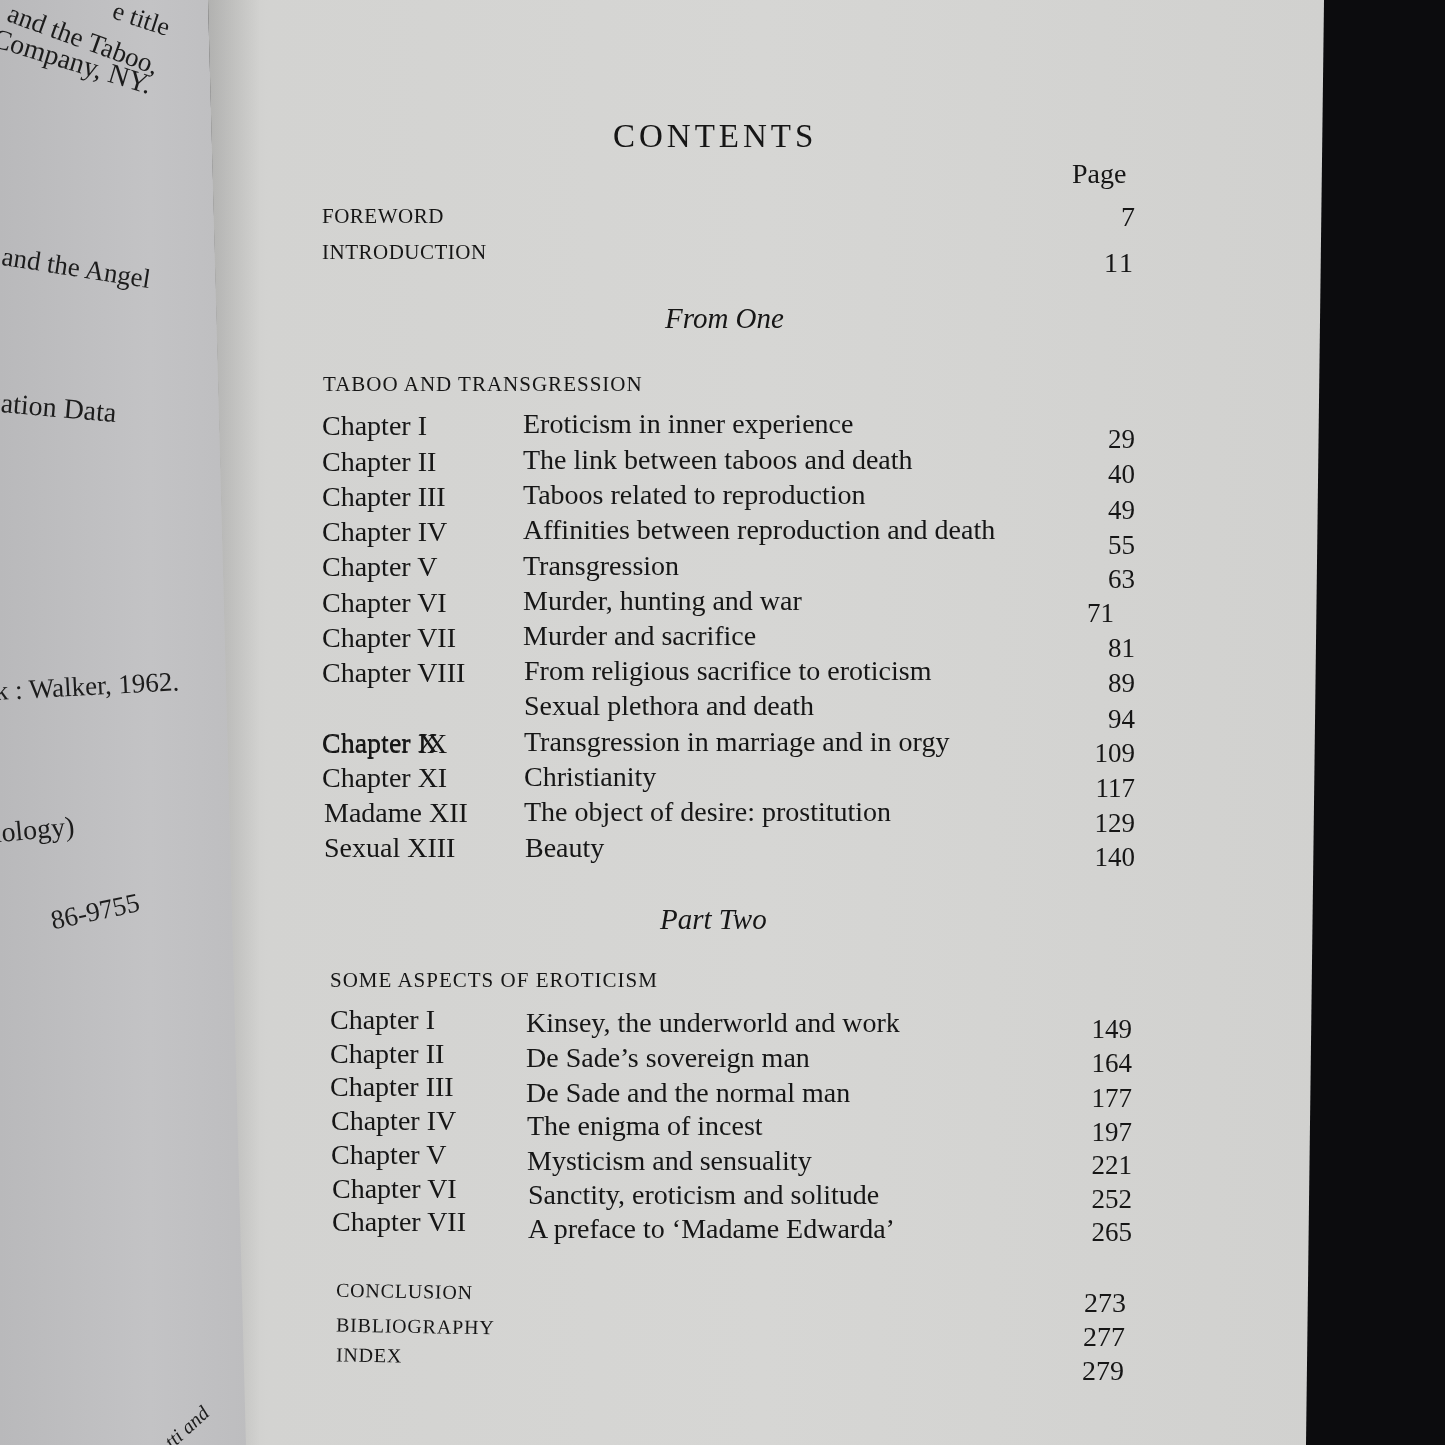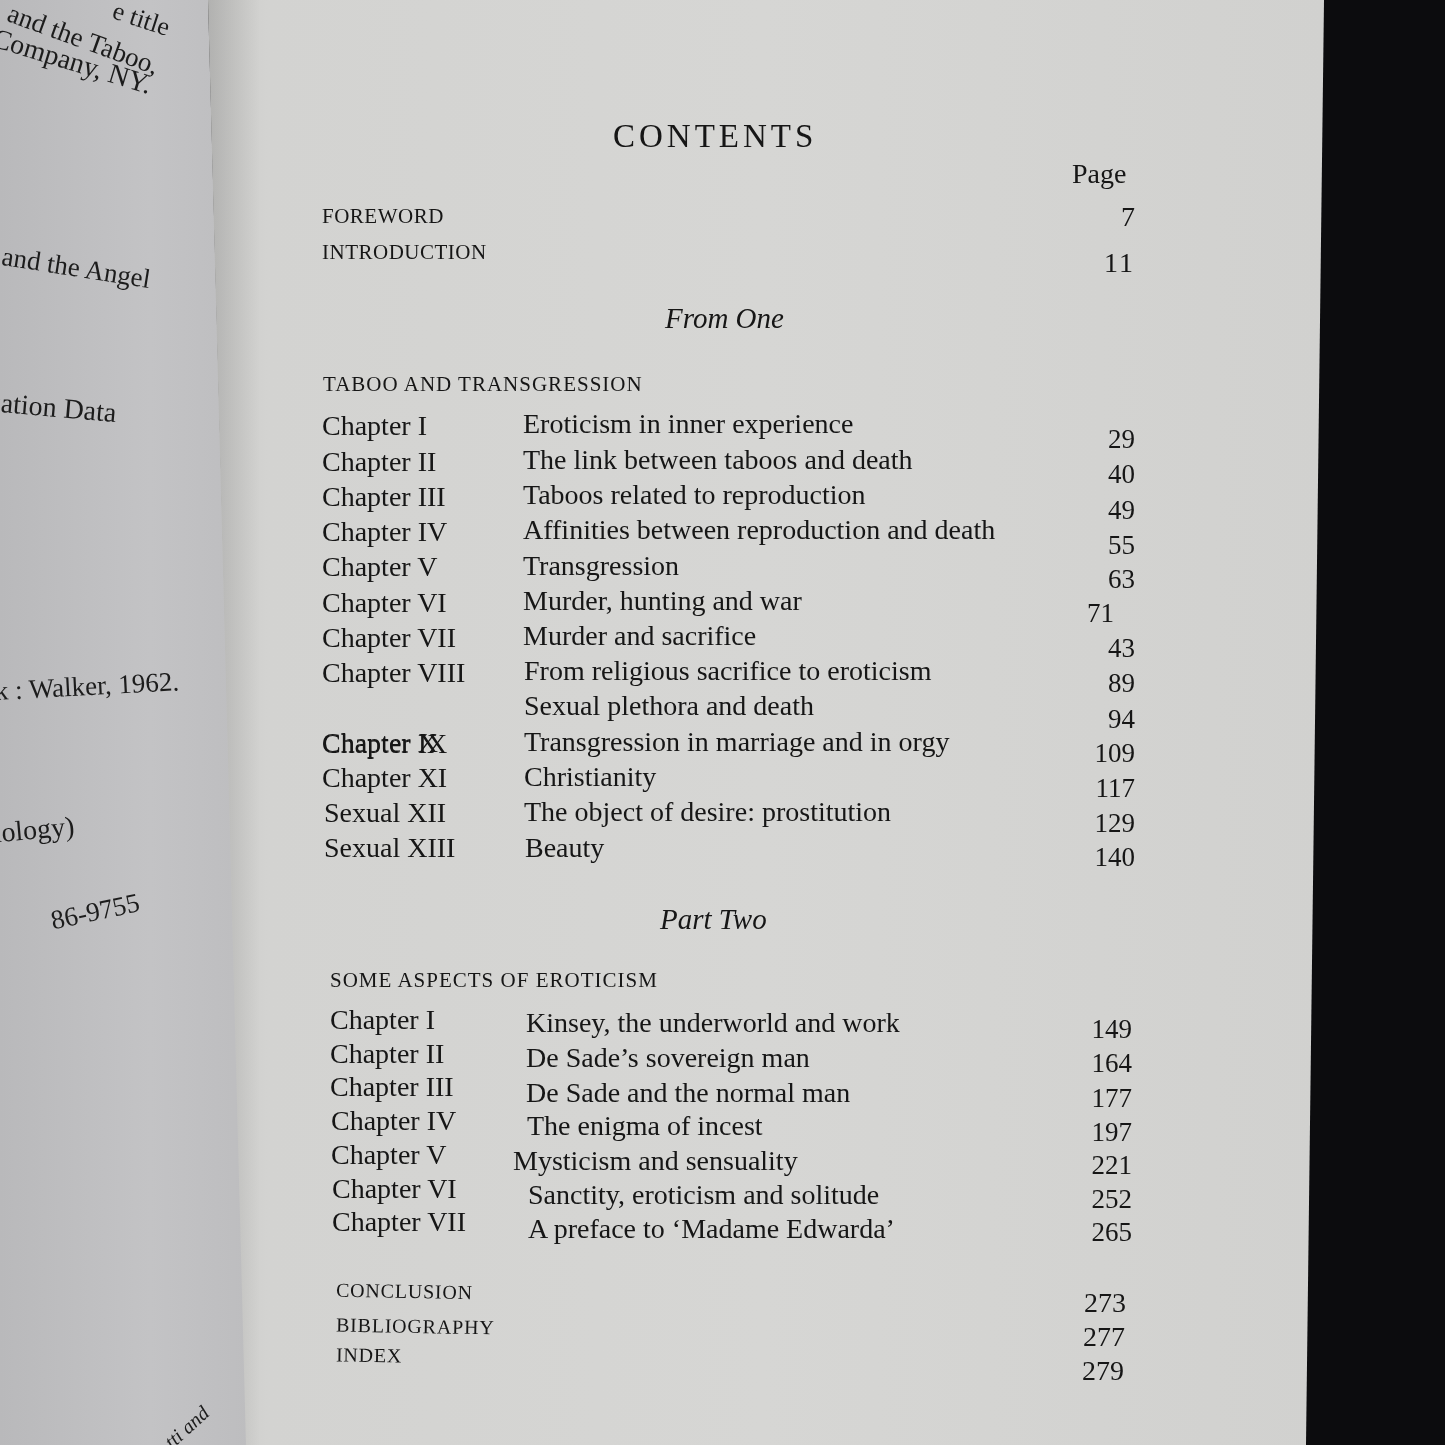--- a/index.html
+++ b/index.html
@@ -126,21 +126,21 @@
       <div class="abs ch-page" style="left:1075px; top:564px;">63</div>
     </div>
     <div class="chapter-row">
       <div class="abs ch-label" style="left:322px; top:587px;">Chapter VI</div>
       <div class="abs ch-title" style="left:523px; top:585px;">Murder, hunting and war</div>
       <div class="abs ch-page" style="left:1054px; top:598px;">71</div>
     </div>
     <div class="chapter-row">
       <div class="abs ch-label" style="left:322px; top:622px;">Chapter VII</div>
       <div class="abs ch-title" style="left:523px; top:620px;">Murder and sacrifice</div>
-      <div class="abs ch-page" style="left:1075px; top:633px;">43</div>
+      <div class="abs ch-page" style="left:1075px; top:633px;">81</div>
     </div>
     <div class="chapter-row">
       <div class="abs ch-label" style="left:322px; top:657px;">Chapter VIII</div>
       <div class="abs ch-title" style="left:524px; top:655px;">From religious sacrifice to eroticism</div>
       <div class="abs ch-page" style="left:1075px; top:668px;">89</div>
     </div>
     <div class="chapter-row">
       <div class="abs ch-label" style="left:322px; top:728px;">Chapter IX</div>
       <div class="abs ch-title" style="left:524px; top:690px;">Sexual plethora and death</div>
       <div class="abs ch-page" style="left:1075px; top:704px;">94</div>
@@ -149,21 +149,21 @@
       <div class="abs ch-label" style="left:322px; top:727px;">Chapter X</div>
       <div class="abs ch-title" style="left:524px; top:726px;">Transgression in marriage and in orgy</div>
       <div class="abs ch-page" style="left:1075px; top:738px;">109</div>
     </div>
     <div class="chapter-row">
       <div class="abs ch-label" style="left:322px; top:762px;">Chapter XI</div>
       <div class="abs ch-title" style="left:524px; top:761px;">Christianity</div>
       <div class="abs ch-page" style="left:1075px; top:773px;">117</div>
     </div>
     <div class="chapter-row">
-      <div class="abs ch-label" style="left:324px; top:797px;">Sexual XII</div>
+      <div class="abs ch-label" style="left:324px; top:797px;">Madame XII</div>
       <div class="abs ch-title" style="left:524px; top:796px;">The object of desire: prostitution</div>
       <div class="abs ch-page" style="left:1075px; top:808px;">129</div>
     </div>
     <div class="chapter-row">
       <div class="abs ch-label" style="left:324px; top:832px;">Sexual XIII</div>
       <div class="abs ch-title" style="left:525px; top:832px;">Beauty</div>
       <div class="abs ch-page" style="left:1075px; top:842px;">140</div>
     </div>
 
     <div class="abs part-heading" style="left:660px; top:903px;">Part Two</div>
@@ -184,21 +184,21 @@
       <div class="abs ch-title" style="left:526px; top:1077px;">De Sade and the normal man</div>
       <div class="abs ch-page" style="left:1072px; top:1083px;">177</div>
     </div>
     <div class="chapter-row">
       <div class="abs ch-label" style="left:331px; top:1105px;">Chapter IV</div>
       <div class="abs ch-title" style="left:527px; top:1110px;">The enigma of incest</div>
       <div class="abs ch-page" style="left:1072px; top:1117px;">197</div>
     </div>
     <div class="chapter-row">
       <div class="abs ch-label" style="left:331px; top:1139px;">Chapter V</div>
-      <div class="abs ch-title" style="left:513px; top:1145px;text-align:center;">Mysticism and sensuality</div>
+      <div class="abs ch-title" style="left:527px; top:1145px;text-align:center;">Mysticism and sensuality</div>
       <div class="abs ch-page" style="left:1072px; top:1150px;">221</div>
     </div>
     <div class="chapter-row">
       <div class="abs ch-label" style="left:332px; top:1173px;">Chapter VI</div>
       <div class="abs ch-title" style="left:528px; top:1179px;">Sanctity, eroticism and solitude</div>
       <div class="abs ch-page" style="left:1072px; top:1184px;">252</div>
     </div>
     <div class="chapter-row">
       <div class="abs ch-label" style="left:332px; top:1206px;">Chapter VII</div>
       <div class="abs ch-title" style="left:528px; top:1213px;">A preface to ‘Madame Edwarda’</div>

